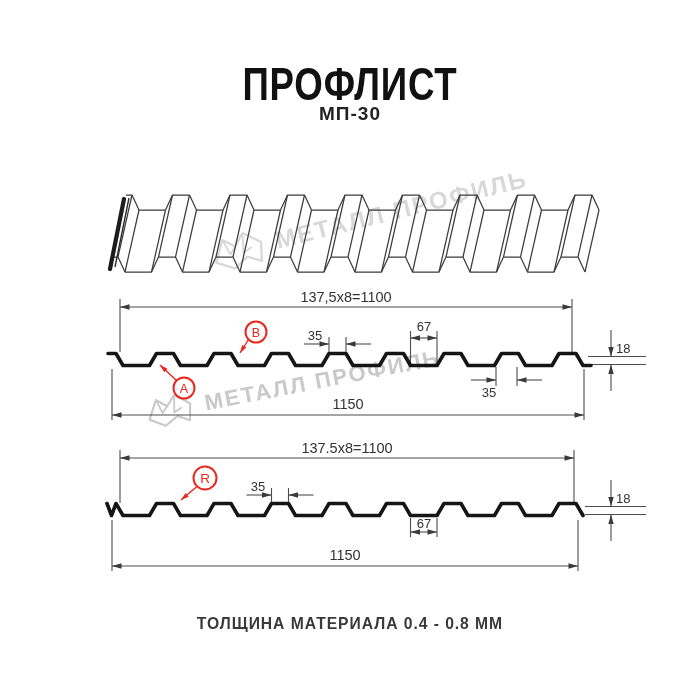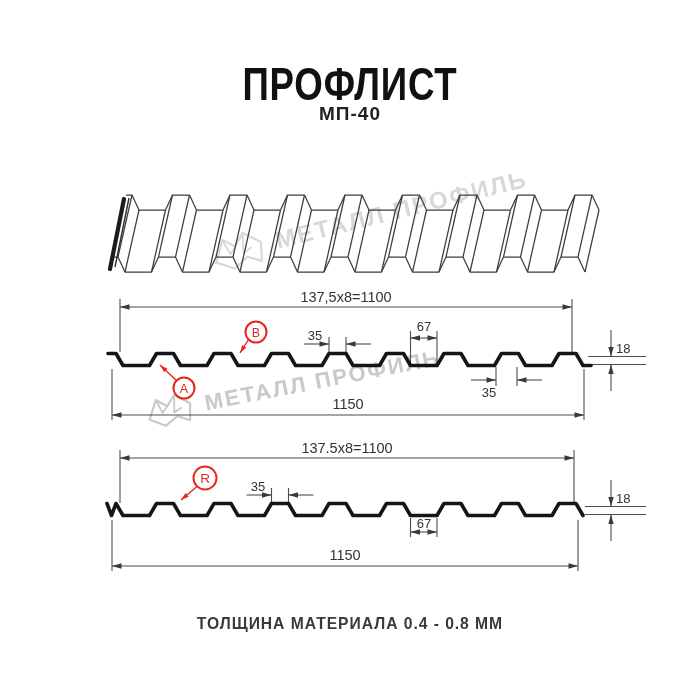--- a/index.html
+++ b/index.html
@@ -28,21 +28,21 @@
   .red-circ{fill:none;stroke-width:2px;}
   .red-letter{font-family:"Liberation Sans","DejaVu Sans",sans-serif;font-size:12.5px;text-anchor:middle;}
   .red-line{stroke-width:1.4;fill:none;}
 </style>
 </head>
 <body>
 
 <div class="page">
 
   <div class="title">ПРОФЛИСТ</div>
-  <div class="subtitle">МП-40</div>
+  <div class="subtitle">МП-30</div>
 
   <div class="wm" id="wm1">
     <svg width="54" height="38" viewBox="0 0 58 40">
       <path d="M3,27 L15,5 L27,15 L38,3 L55,17 L51,37 L37,29 L21,38 Z" fill="none" stroke="currentColor" stroke-width="2.4" stroke-linejoin="round"></path>
       <path d="M15,5 L20,22 L27,15 M38,3 L34,24 L44,20" fill="none" stroke="currentColor" stroke-width="2" stroke-linejoin="round"></path>
     </svg>
     <span class="wm-text">МЕТАЛЛ ПРОФИЛЬ</span>
   </div>
   <div class="wm" id="wm2">
     <svg width="48" height="33" viewBox="0 0 58 40">

